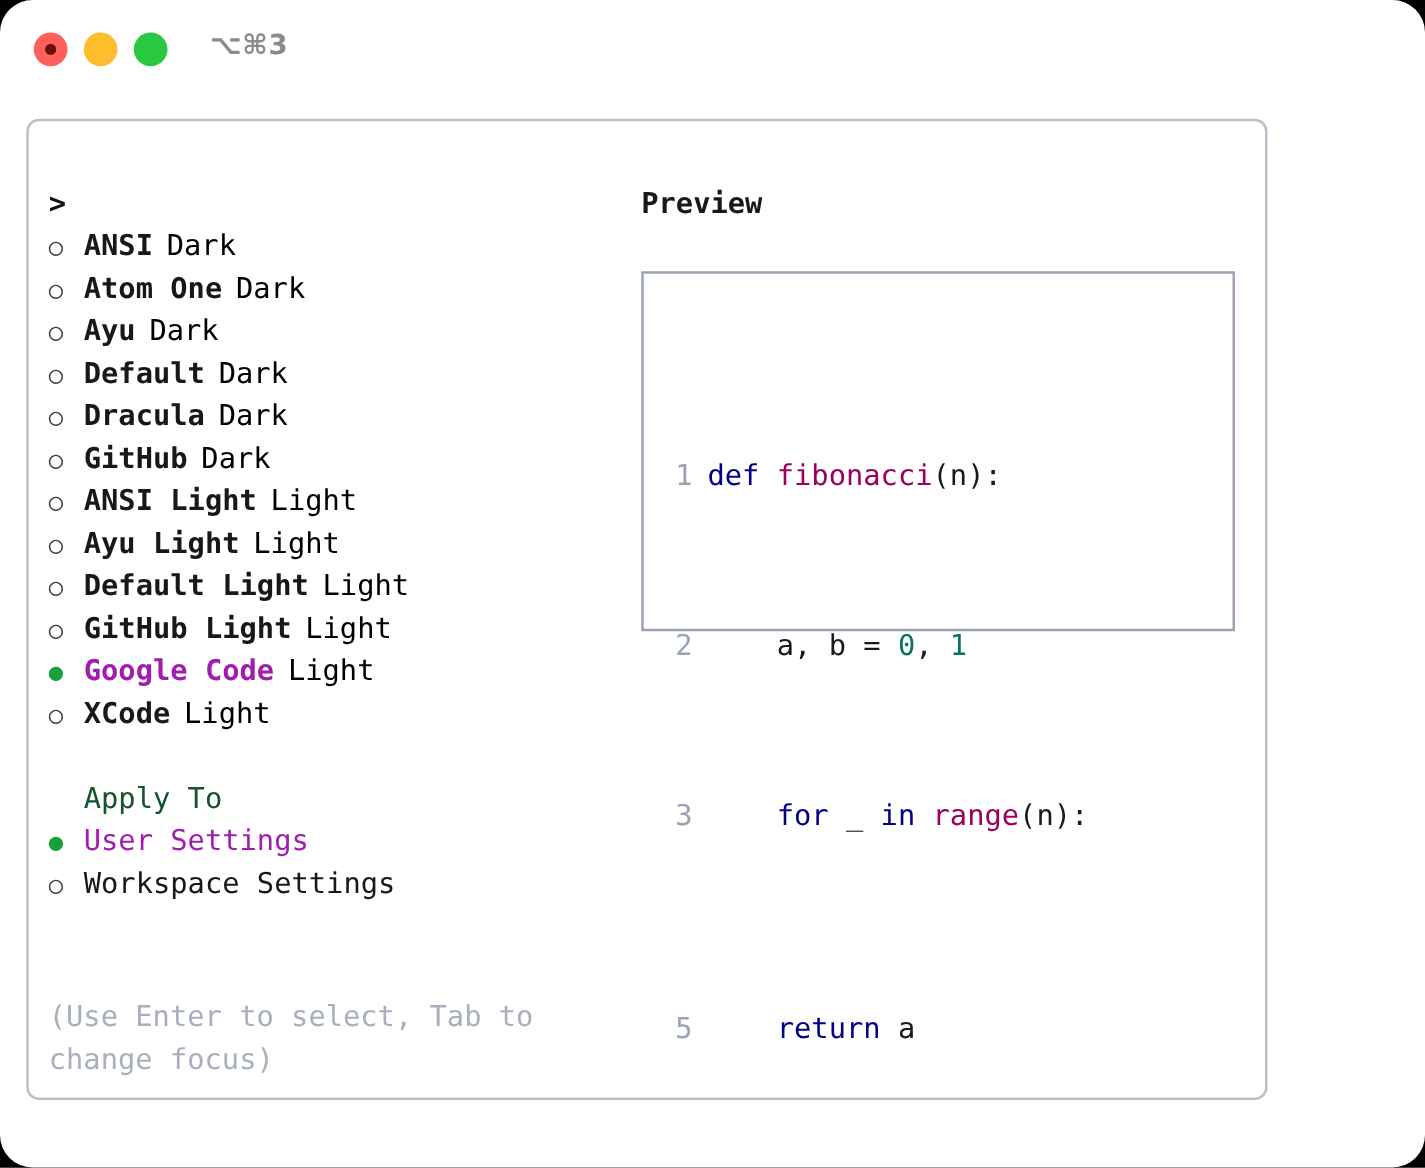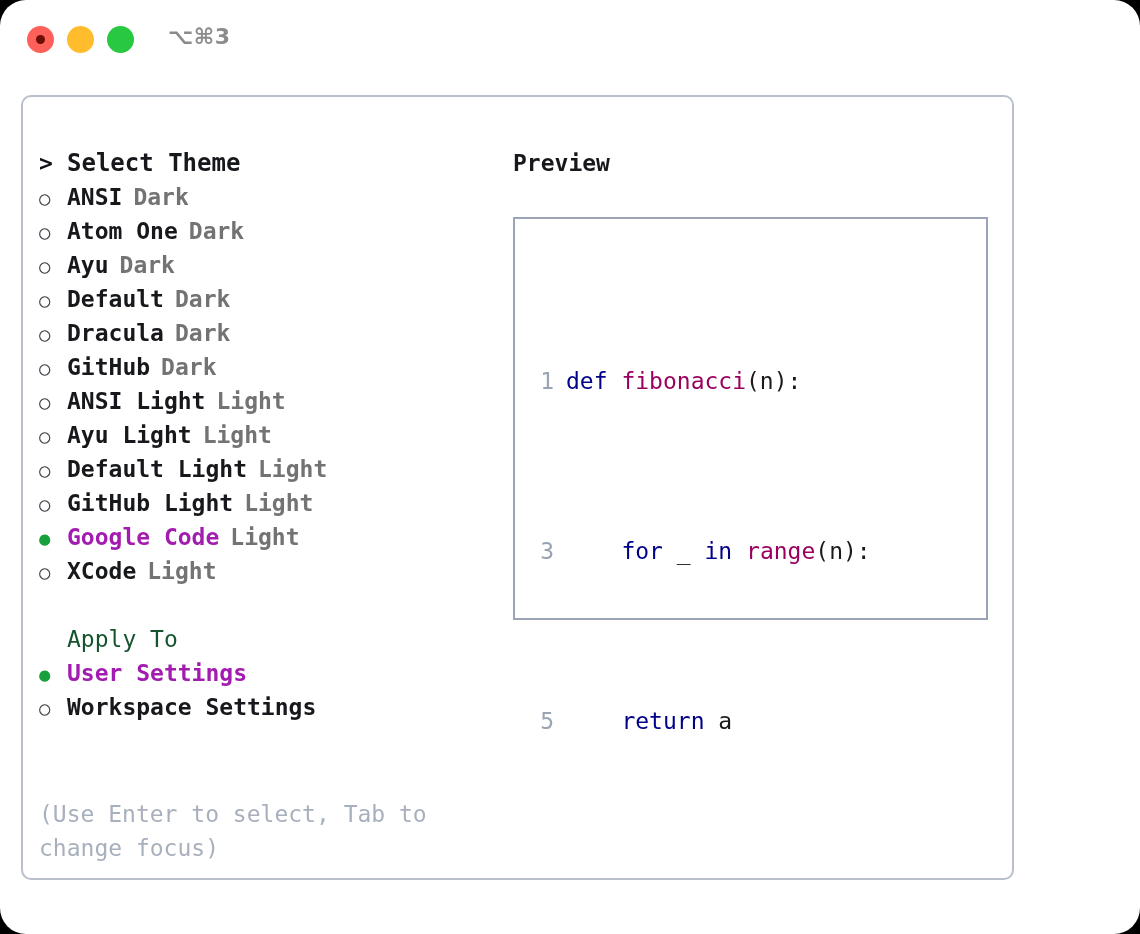--- a/index.html
+++ b/index.html
@@ -108,34 +108,34 @@
     text-align: left;
     font-size: 23px;
   }
   .marker.prompt { font-weight: bold; color: #111218; }
   .marker.off    { color: #3d4049; font-size: 19px; }
   .marker.on     { color: #18a03a; font-size: 19px; }
   .row-title { font-weight: bold; }
   .row-title.sel { color: #a21caf; }
   .header-row .row-title { font-weight: bold; font-size: 24px; }
   .tag {
-    color: #737373;
+    color: #000000;
     margin-left: 11px;
-    font-weight: bold;
+    font-weight: normal;
   }
   .group-gap { height: 34px; }
   .section-head {
     display: flex;
     height: 34px;
     font-size: 23px;
     line-height: 34px;
     color: #14532d;
   }
   .section-head .row-title { font-weight: normal; }
-  .row-plain { font-weight: bold; }
+  .row-plain { font-weight: normal; }
 
   .hint {
     position: absolute;
     left: 16px;
     top: 700px;
     width: 420px;
     font-size: 23px;
     line-height: 34px;
     color: #a8b0bd;
   }
@@ -149,21 +149,21 @@
   }
   .preview-label {
     font-size: 23px;
     font-weight: bold;
     color: #17181c;
     line-height: 34px;
   }
   .preview-box {
     margin-top: 37px;
     width: 475px;
-    height: 403px;
+    height: 288px;
     box-sizing: border-box;
     border: 2px solid #9aa4b6;
     background: #ffffff;
     position: relative;
   }
   .code {
     position: absolute;
     left: 13px;
     top: 43px;
     font-size: 23px;
@@ -199,21 +199,20 @@
     <div class="shortcut">⌥⌘3</div>
   </div>
 
   <div class="panel">
     <div class="columns">
 
       <div class="left-col">
 
         <div class="list-row header-row">
           <span class="marker prompt">&gt;</span>
-          <span class="row-title">Select Theme</span>
         </div>
 
         <div class="list-row">
           <span class="marker off">○</span>
           <span class="row-title">ANSI</span>
           <span class="tag">Dark</span>
         </div>
 
         <div class="list-row">
           <span class="marker off">○</span>
@@ -302,20 +301,21 @@
       <div class="hint">(Use Enter to select, Tab to change focus)</div>
 
       <div class="right-col">
         <div class="preview-label">Preview</div>
 
         <div class="preview-box">
           <div class="code">
 
             <span class="code-line"><span class="ln">1</span><span class="kw">def </span><span class="fn">fibonacci</span><span class="txt">(n):</span></span>
 
+            <span class="code-line"><span class="ln">2</span><span class="txt">    a, b = </span><span class="num">0</span><span class="txt">, </span><span class="num">1</span></span>
 
             <span class="code-line"><span class="ln">3</span><span class="txt">    </span><span class="kw">for</span><span class="txt"> _ </span><span class="kw">in</span><span class="txt"> </span><span class="fn">range</span><span class="txt">(n):</span></span>
 
 
             <span class="code-line"><span class="ln">5</span><span class="txt">    </span><span class="kw">return</span><span class="txt"> a</span></span>
 
             
 
             
 

